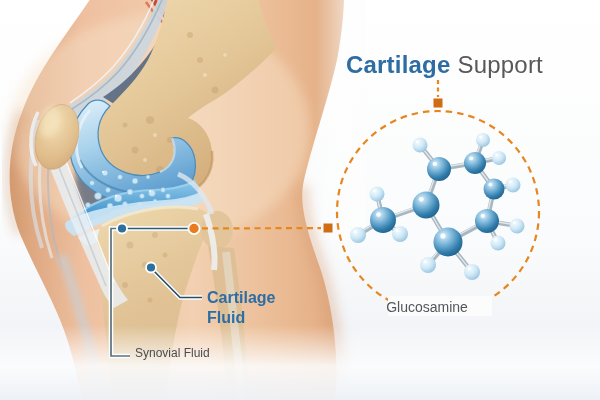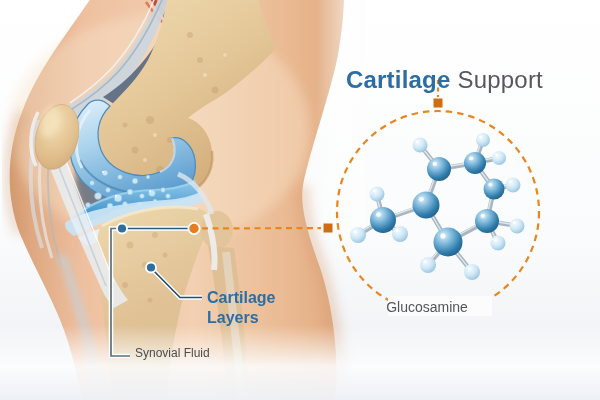--- a/index.html
+++ b/index.html
@@ -1,20 +1,20 @@
 <!DOCTYPE html>
 <html><head>
 <meta charset="utf-8">
 <style>
   html,body{margin:0;padding:0;background:#fff;}
   .stage{position:relative;width:600px;height:400px;overflow:hidden;
          font-family:"Liberation Sans", sans-serif;}
   .stage svg{position:absolute;left:0;top:0;}
   .overlay{position:absolute;z-index:5;}
-  .title{left:346px;top:66px;font-size:24px;letter-spacing:.2px;white-space:nowrap;}
+  .title{left:346px;top:51px;font-size:24px;letter-spacing:.2px;white-space:nowrap;}
   .title .hl{font-weight:bold;color:#2e6da4;}
   .title .rest{font-weight:400;color:#58585b;margin-left:7px;}
   .lbl-cart{left:207px;top:288px;font-size:16px;font-weight:bold;color:#2d6da3;line-height:20px;}
   .lbl-syn{left:135px;top:346px;font-size:12px;color:#4b4c4e;}
   .lbl-glu{left:337px;top:299px;width:180px;text-align:center;font-size:14px;color:#55565a;}
 </style>
 </head>
 <body>
 
 <div class="stage">
@@ -321,17 +321,17 @@
           <circle cx="425.2" cy="261.64" r="1.44" fill="rgba(255,255,255,0.9)"></circle>
         </g>
   </g>
 </svg>
 
 <div class="overlay title">
   <span class="hl">Cartilage</span><span class="rest">Support</span>
 </div>
 <div class="overlay lbl-cart">
   <div>Cartilage</div>
-  <div>Layers</div>
+  <div>Fluid</div>
 </div>
 <div class="overlay lbl-syn">Synovial Fluid</div>
 <div class="overlay lbl-glu">Glucosamine</div>
 </div>
 
 </body></html>

